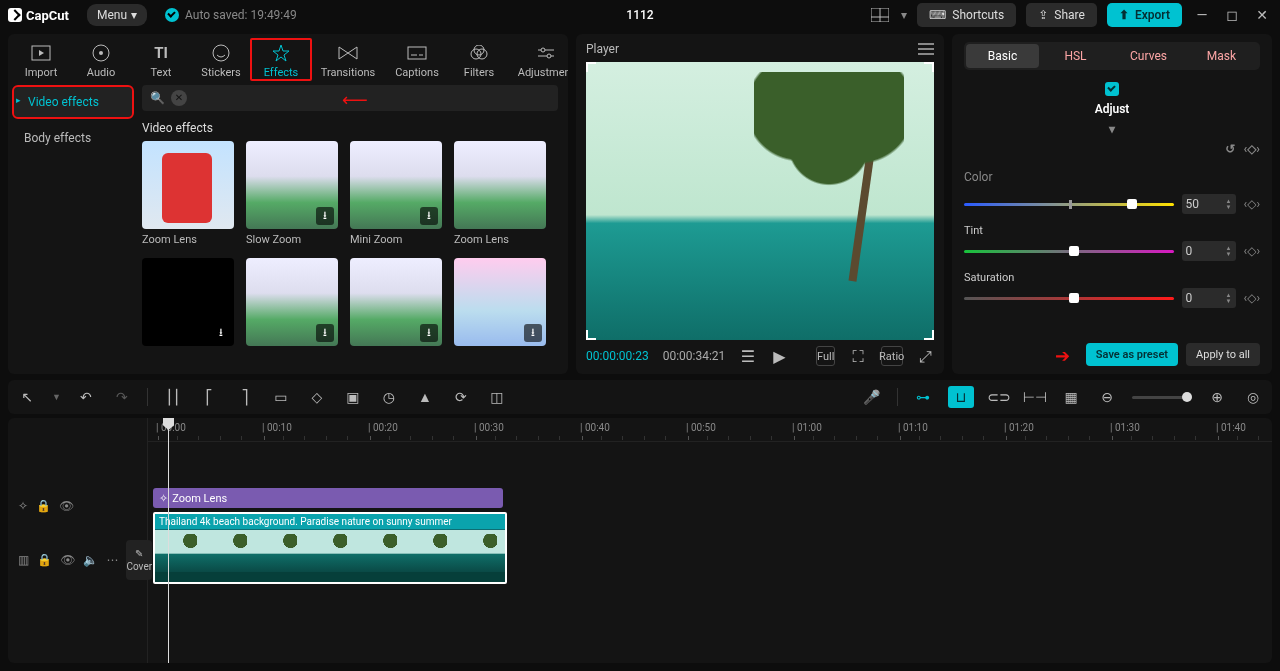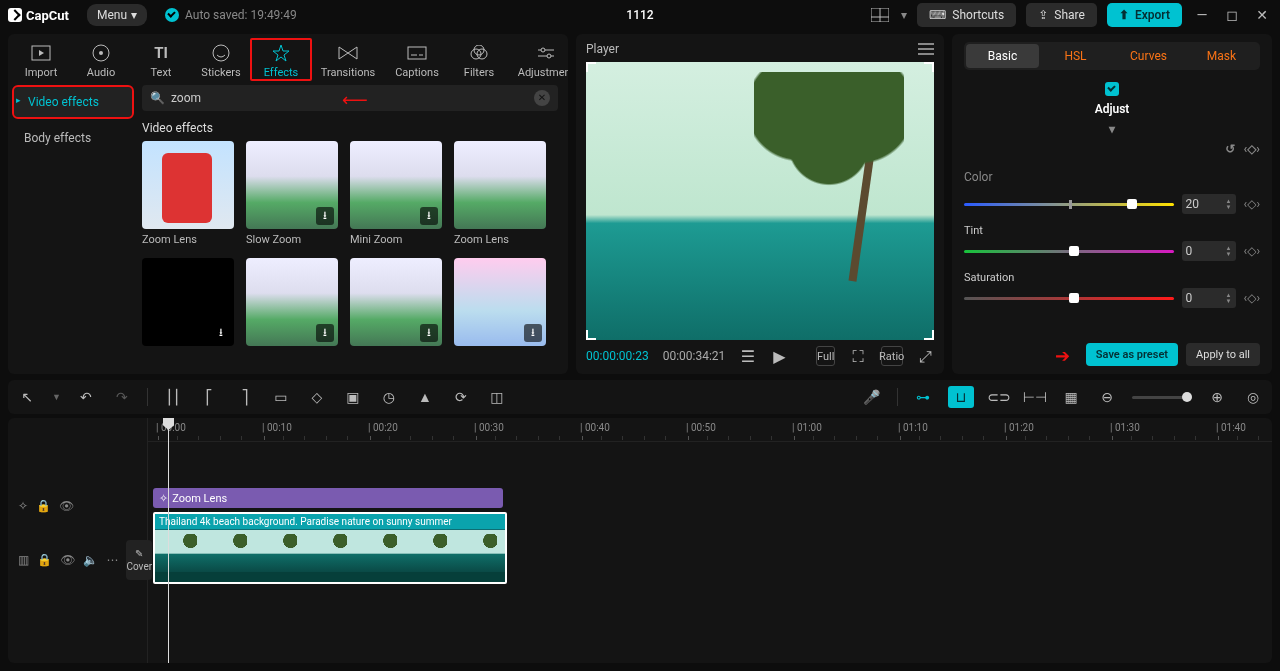--- a/index.html
+++ b/index.html
@@ -76,21 +76,21 @@
   .player-ctrl .spacer{flex:1;}
   .pic { width:22px;height:20px; display:flex;align-items:center;justify-content:center;color:#bbb;font-size:11px;border:1px solid #444;border-radius:3px;}
   .pic.noborder{border:none;font-size:16px;}
 
   
   .props { width:320px; background:#141414; border-radius:6px; padding:8px 12px; display:flex; flex-direction:column; position:relative; overflow:hidden;}
   .prop-tabs{display:flex; gap:22px; color:#bbb; font-size:12px; margin-bottom:8px; padding-left:2px;}
   .prop-tabs .on{color:#fff; font-weight:600;}
   .prop-tabs .collapse{margin-left:auto;color:#00c2d1; font-weight:700;}
   .sub-tabs{display:flex; background:#1f1f1f; border-radius:5px; padding:2px;}
-  .sub-tabs div{flex:1;text-align:center;padding:5px 0;color:#f97316;border-radius:4px;}
+  .sub-tabs div{flex:1;text-align:center;padding:5px 0;color:#fca5a5;border-radius:4px;}
   .sub-tabs .on{background:#3a3a3a;color:#fff;}
   .adjust-hd{display:flex;align-items:center;gap:6px;margin:12px 0 8px 0;color:#fff;font-weight:600;flex-direction:column;}
   .chk{width:14px;height:14px;border-radius:3px;background:#00c2d1;position:relative;}
   .chk::after{content:"";position:absolute;left:3px;top:3px;width:5px;height:3px;border:2px solid #042f33;border-top:none;border-right:none;transform:rotate(-45deg);}
   .adjust-hd .r{margin-left:auto;display:flex;gap:8px;color:#888;}
   .section-lbl{color:#888;margin:6px 0 10px 0;}
   .slider-row{margin-bottom:10px;}
   .slider-row .nm{color:#ccc;margin-bottom:4px;font-size:11px;}
   .slider-row .ctrl{display:flex;align-items:center;gap:8px;}
   .track{flex:1;height:3px;border-radius:2px;position:relative;}
@@ -276,21 +276,20 @@
         <div class="side-item active hl" style="padding-left:14px;">
           <span>Video effects</span>
         </div>
         <div class="side-item">
           <span>Body effects</span>
         </div>
       </div>
       <div class="asset-main">
         <div class="search">
           <span style="color:#888;">🔍</span>
-          <input value="zoom" style="">
           <span class="arrow-ann">⟵</span>
           <span class="clear">✕</span>
         </div>
         <div class="sect-title">Video effects</div>
         <div class="grid">
           <div class="card">
               <div class="thumb person"></div>
               <div class="lbl">Zoom Lens</div>
             </div>
           <div class="card">
@@ -385,21 +384,21 @@
     </div>
     <div class="section-lbl">Color</div>
 
     <div class="slider-row">
       <div class="ctrl">
         <div class="track temp">
           <div class="knob-c" style="left:50%;"></div>
           <div class="knob" style="left:78%;"></div>
         </div>
         <div class="numbox">
-            <span>20</span>
+            <span>50</span>
             <span class="ar">▲<br>▼</span>
           </div>
         <div class="kf">‹◇›</div>
       </div>
     </div>
     <div class="slider-row">
       <div class="nm">Tint</div>
       <div class="ctrl">
         <div class="track tint">
           <div class="knob" style="left:50%;"></div>

